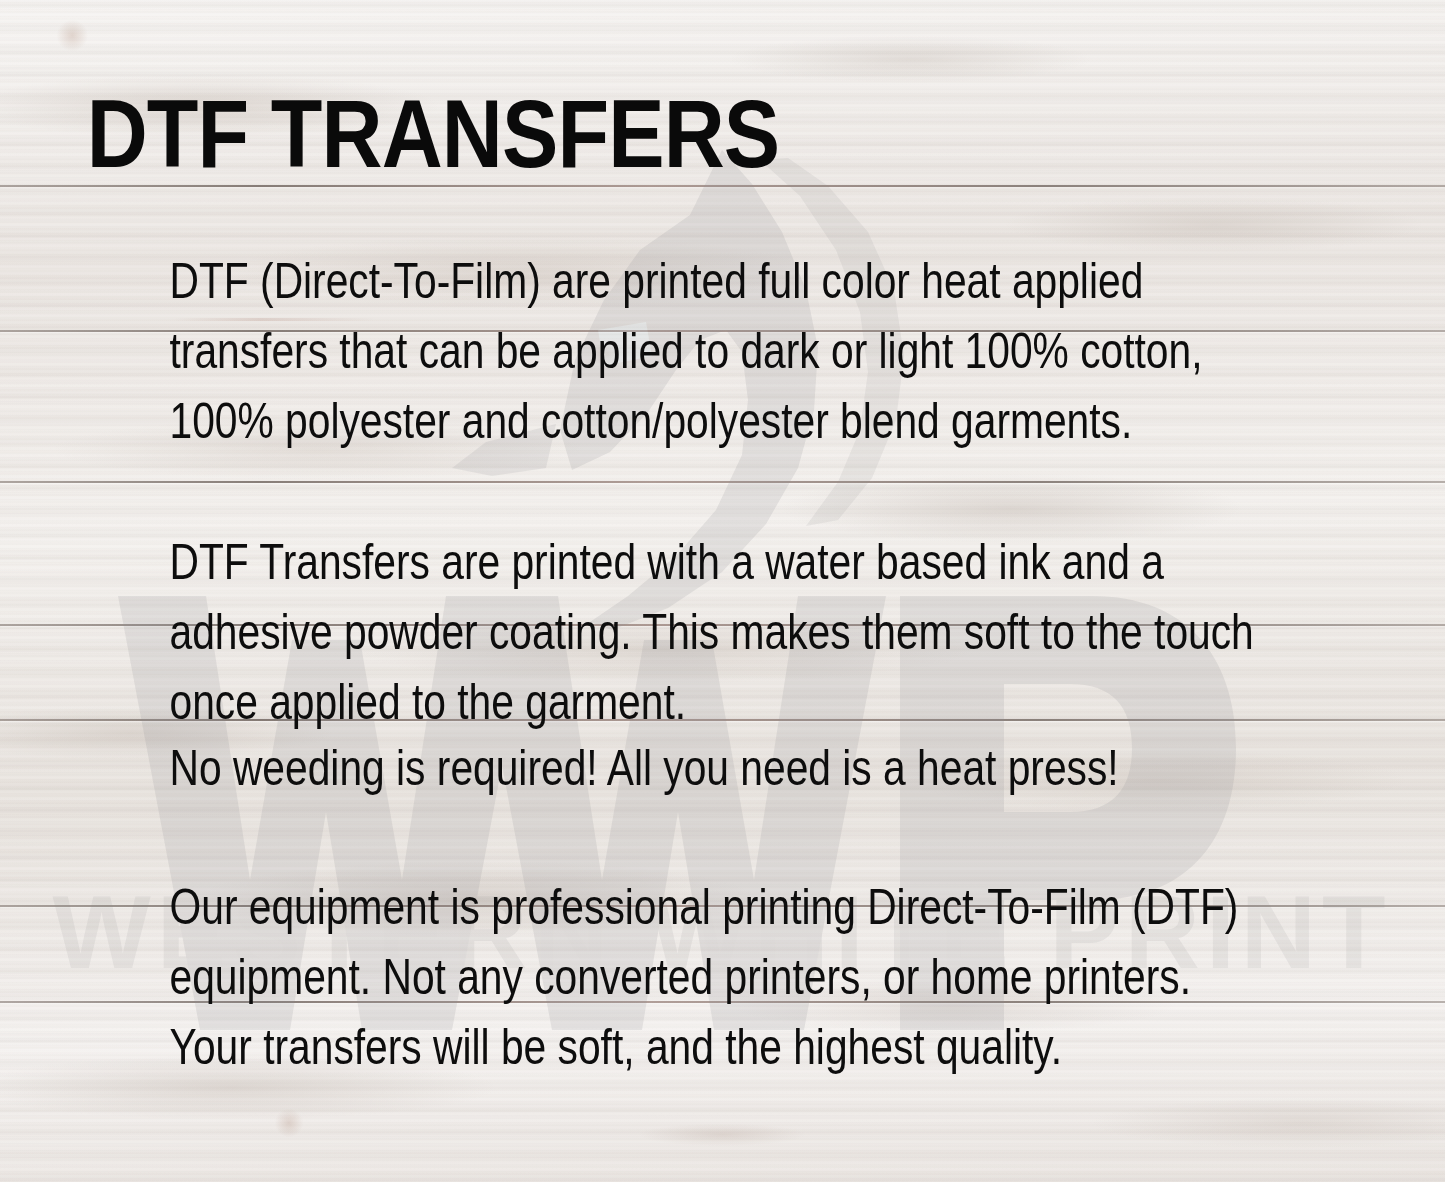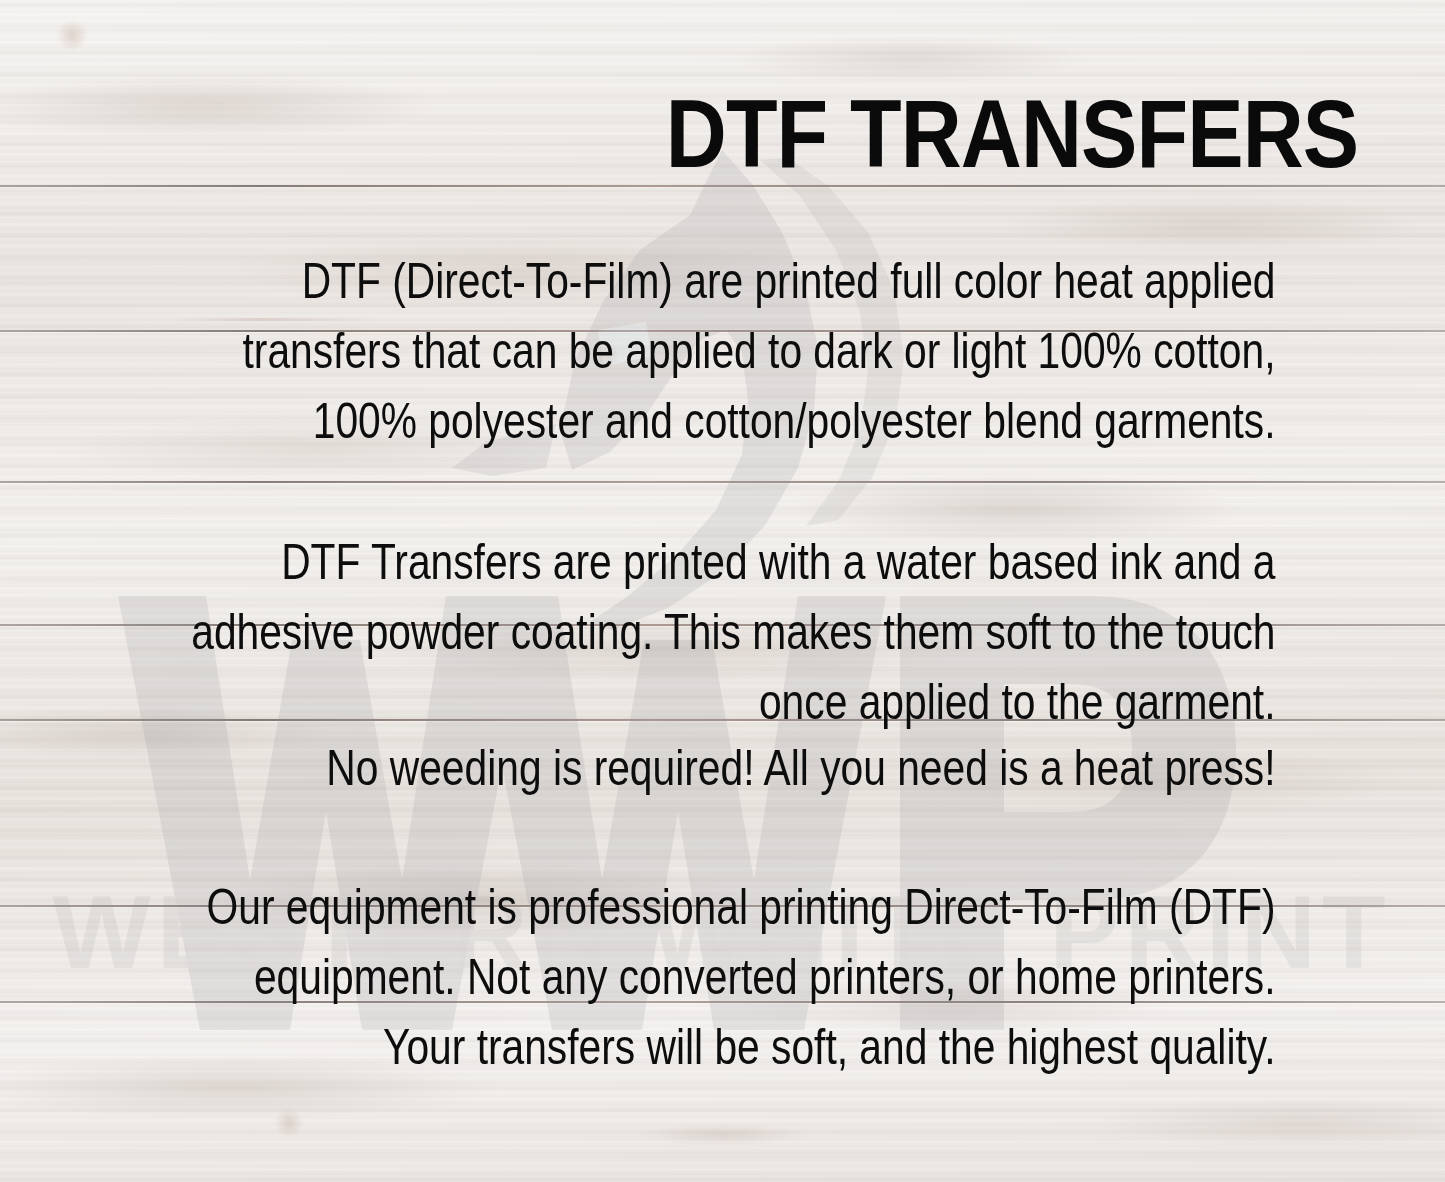--- a/index.html
+++ b/index.html
@@ -98,21 +98,21 @@
     left: 0; top: 0;
     width: 1445px; height: 1182px;
     pointer-events: none;
   }
 
   
   .content {
     position: absolute;
     inset: 0;
     color: #0a0a0a;
-    text-align: right;
+    text-align: left;
   }
   .title {
     position: absolute;
     left: 0; right: 0;
     top: 86px;
     font-family: "Liberation Sans", sans-serif;
     font-weight: 700;
     font-size: 96px;
     line-height: 96px;
     letter-spacing: -1px;

